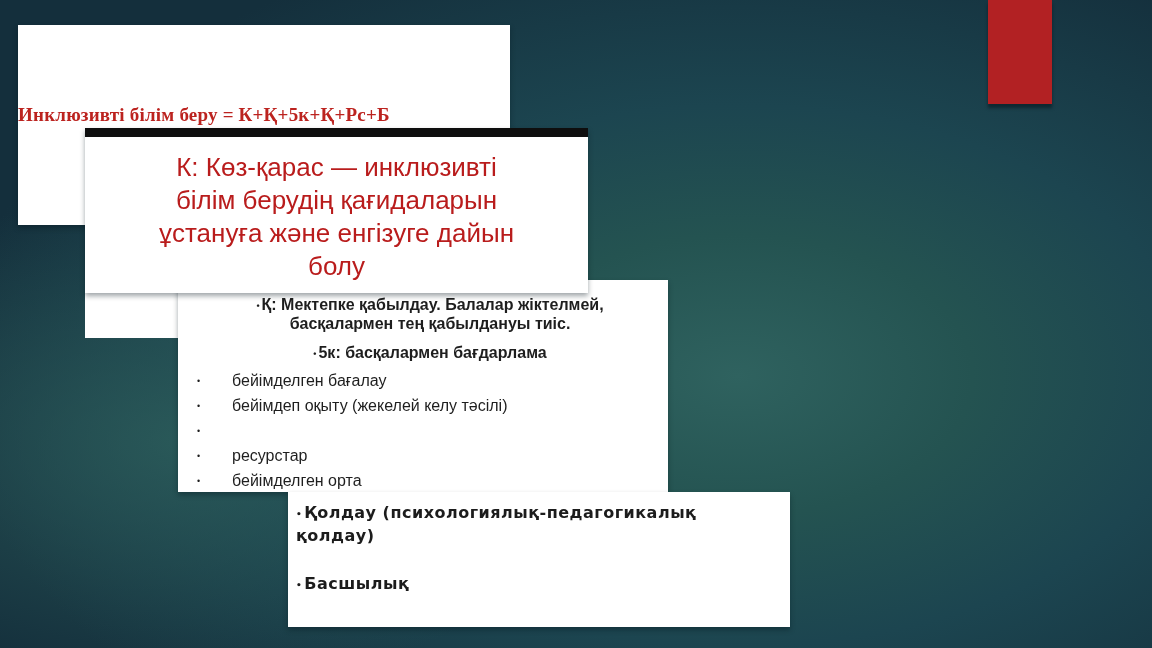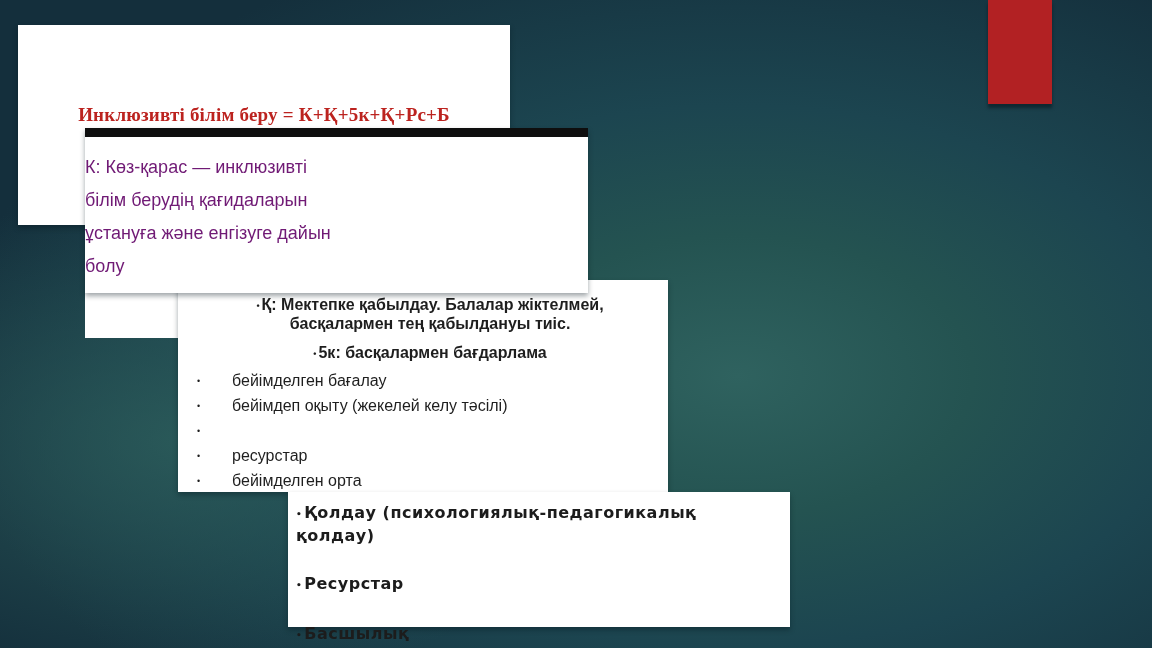--- a/index.html
+++ b/index.html
@@ -15,31 +15,31 @@
   .card{position:absolute;background:#ffffff;box-shadow:0 3px 5px rgba(5,20,28,.38);}
   
   #accent-rect{
     position:absolute;left:988px;top:0;width:64px;height:104px;
     box-shadow:0 4px 3px rgba(5,20,28,.55);
   }
   
   #title-card{left:18px;top:25px;width:492px;height:200px;z-index:2;}
   #slide-title{
     position:absolute;left:0;top:79px;width:100%;
-    text-align:center;
+    text-align:left;
     font-family:"Liberation Serif",serif;
     font-weight:bold;font-size:19px;letter-spacing:.2px;
   }
   
   #vision-card{left:85px;top:128px;width:503px;height:165px;z-index:4;}
   #vision-bar{position:absolute;left:0;top:0;width:100%;height:9px;}
   #vision-text{
     position:absolute;top:23px;left:0;width:100%;
-    color:#701a75;
-    font-size:18px;line-height:33px;
+    text-align:center;color:#b91c1c;
+    font-size:26px;line-height:33px;
   }
   
   #principles-bridge{left:85px;top:280px;width:583px;height:58px;z-index:1;box-shadow:none;}
   #principles-card{left:178px;top:280px;width:490px;height:212px;z-index:1;text-align:center;}
   #principles-body{position:absolute;left:17px;top:16px;width:462px;color:#1e1e1e;}
   .p-bullet{font-size:16px;line-height:18px;font-weight:600;margin-left:8px;}
   .p-bullet.second{margin-top:11px;}
   .p-sub{display:flex;font-size:16px;line-height:18px;font-weight:500;margin-bottom:7px;}
   .p-sub .dot{width:7px;flex:0 0 7px;margin-right:30px;}
   .p-subwrap{margin-top:9px;}
@@ -102,18 +102,17 @@
       <div>К: Көз-қарас — инклюзивті</div>
       <div>білім берудің қағидаларын</div>
       <div>ұстануға және енгізуге дайын</div>
       <div>болу</div>
     </div>
   </div>
 
   <div class="card" id="support-card">
     <div id="support-body">
       <div class="s-item"><span class="dot">•</span><span>Қолдау (психологиялық-педагогикалық қолдау)</span></div>
-      <div class="s-item"><span class="dot">•</span><span>Ресурстар</span></div>
       <div class="s-item"><span class="dot">•</span><span>Басшылық</span></div>
     </div>
   </div>
 
 </div>
 
 </body></html>

